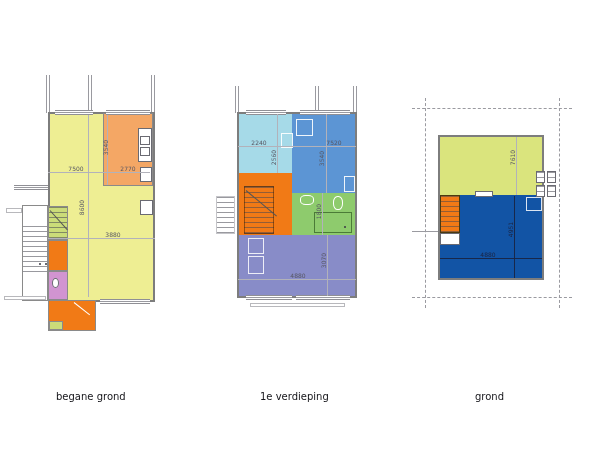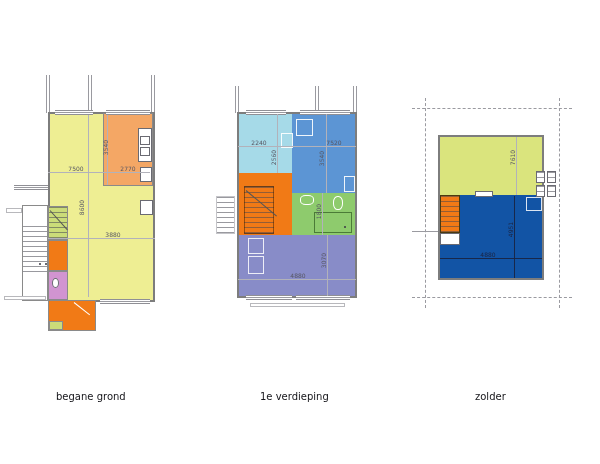--- a/index.html
+++ b/index.html
@@ -162,16 +162,16 @@
     <div class="dimlh" style="left:412px;top:231px;width:26px;background:#9a9aa0;"></div>
 
     <div class="dimlv" style="left:516px;top:137px;height:58px;"></div>
     <div class="dimlv" style="left:514px;top:196px;height:82px;background:rgba(25,35,65,.9);"></div>
     <div class="dimlh" style="left:440px;top:258px;width:102px;background:rgba(25,35,65,.9);"></div>
 
     <div class="dimt rot" style="left:501px;top:154px;">7610</div>
     <div class="dimt rot dark" style="left:499px;top:226px;">4951</div>
     <div class="dimt dark" style="left:477px;top:251px;">4880</div>
 
-    <div class="flabel" style="left:475px;top:393px;width:60px;">zolder</div>
+    <div class="flabel" style="left:475px;top:393px;width:60px;">grond</div>
   </div>
 
 </div>
 
 </body></html>

